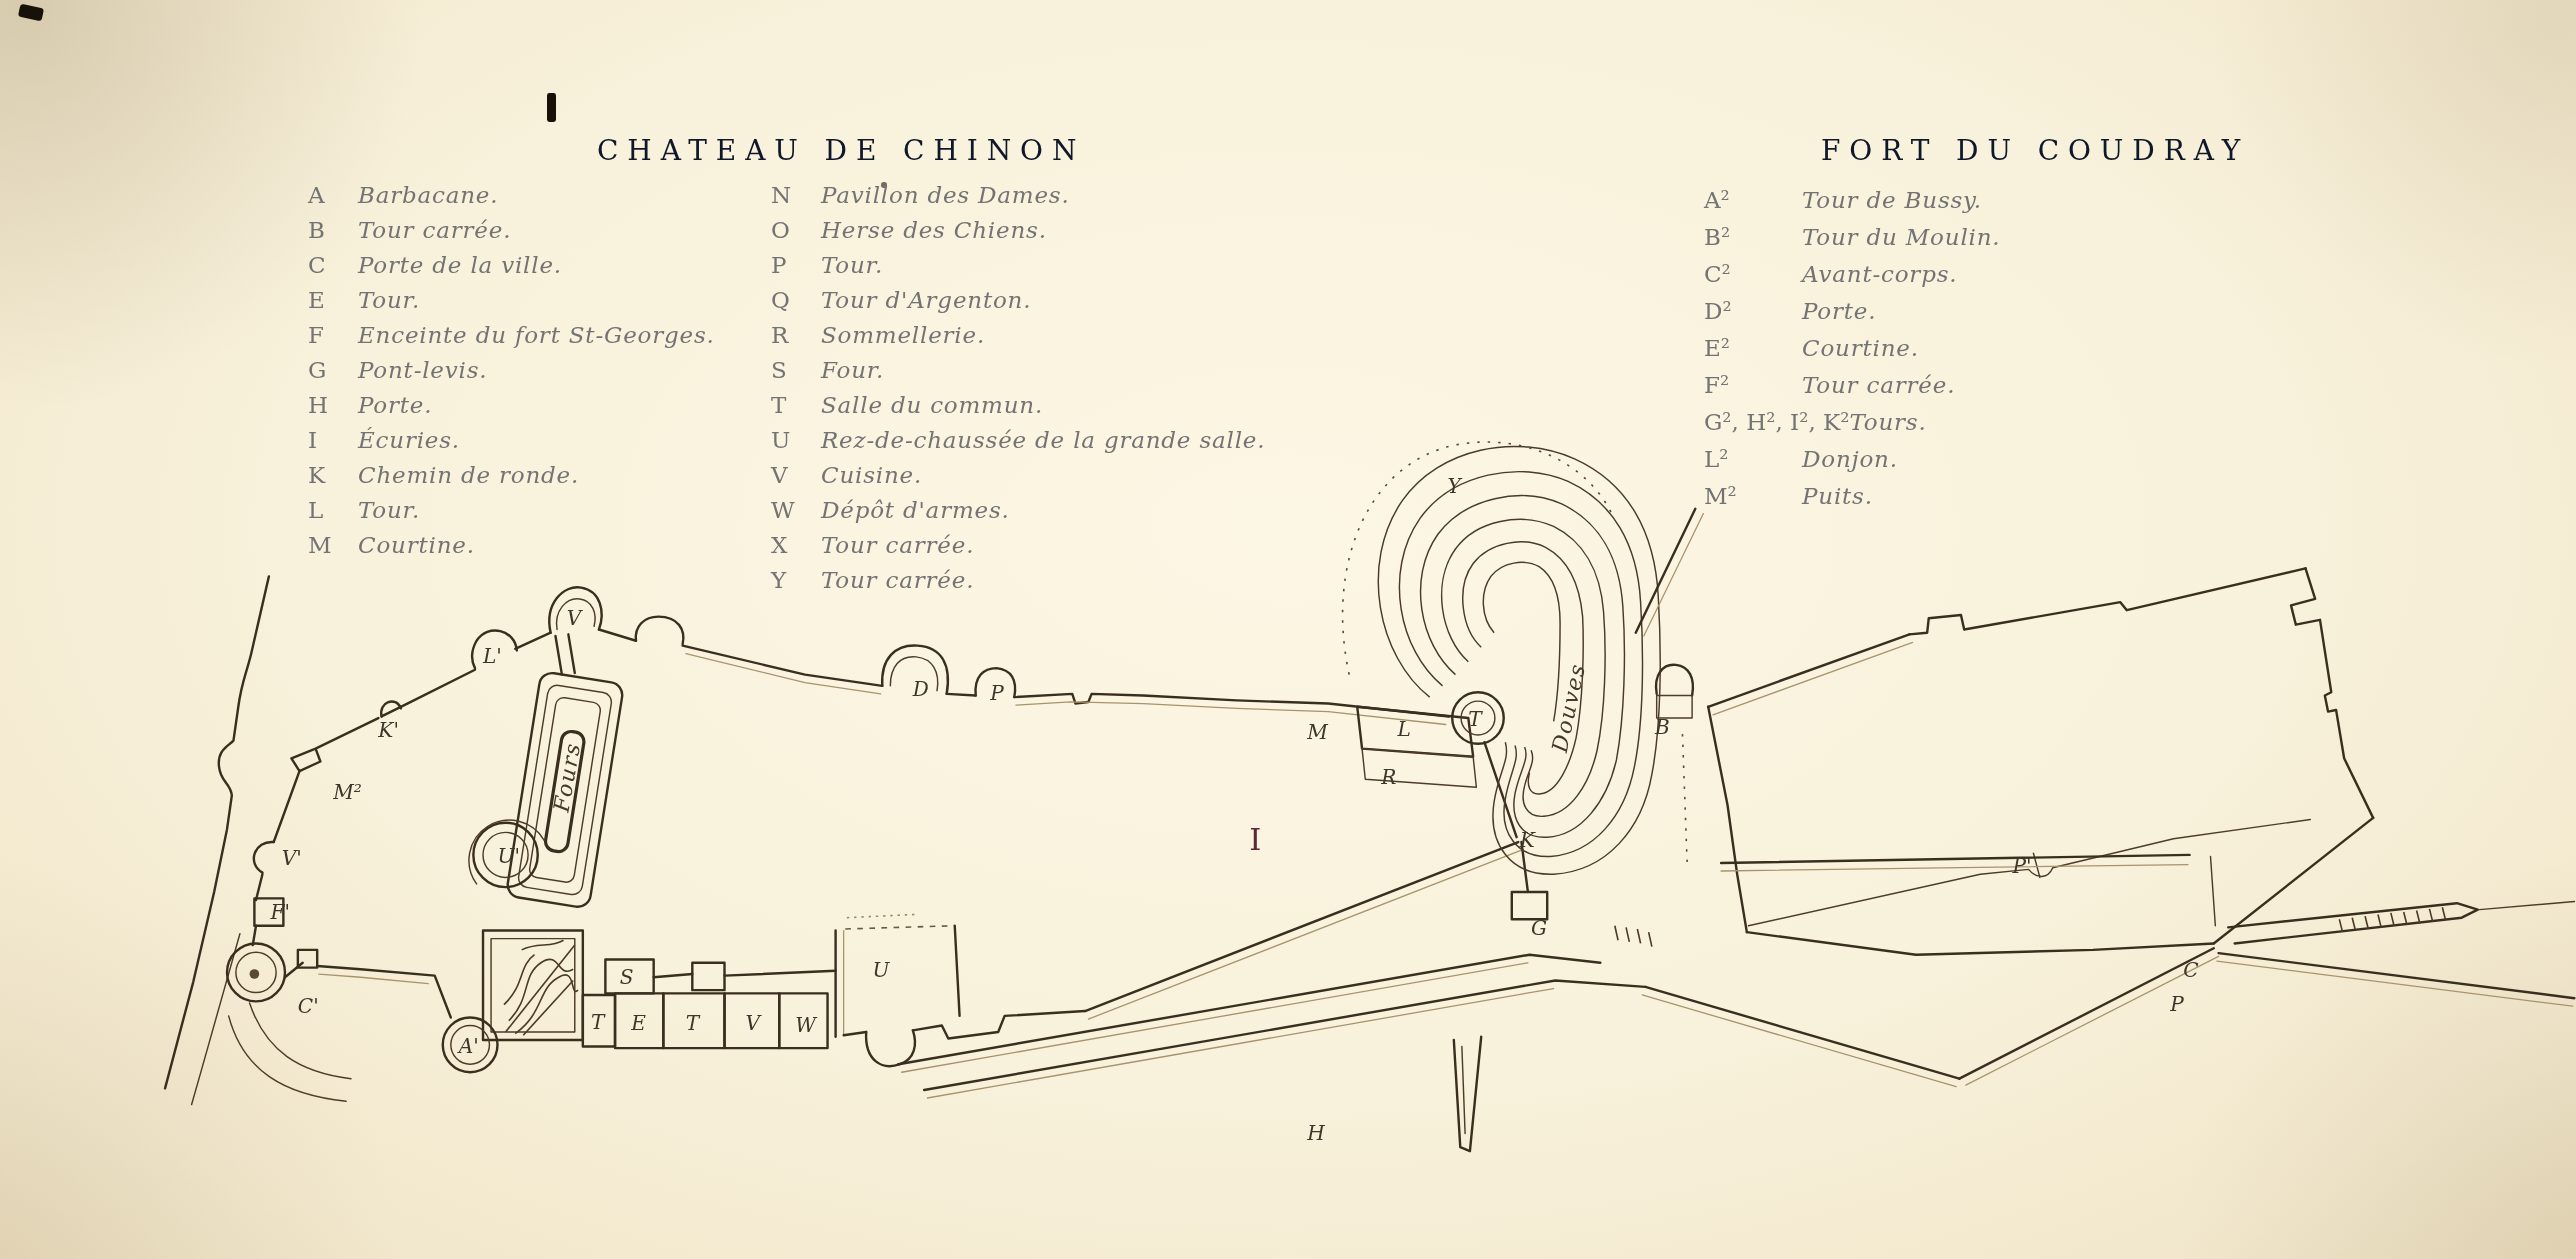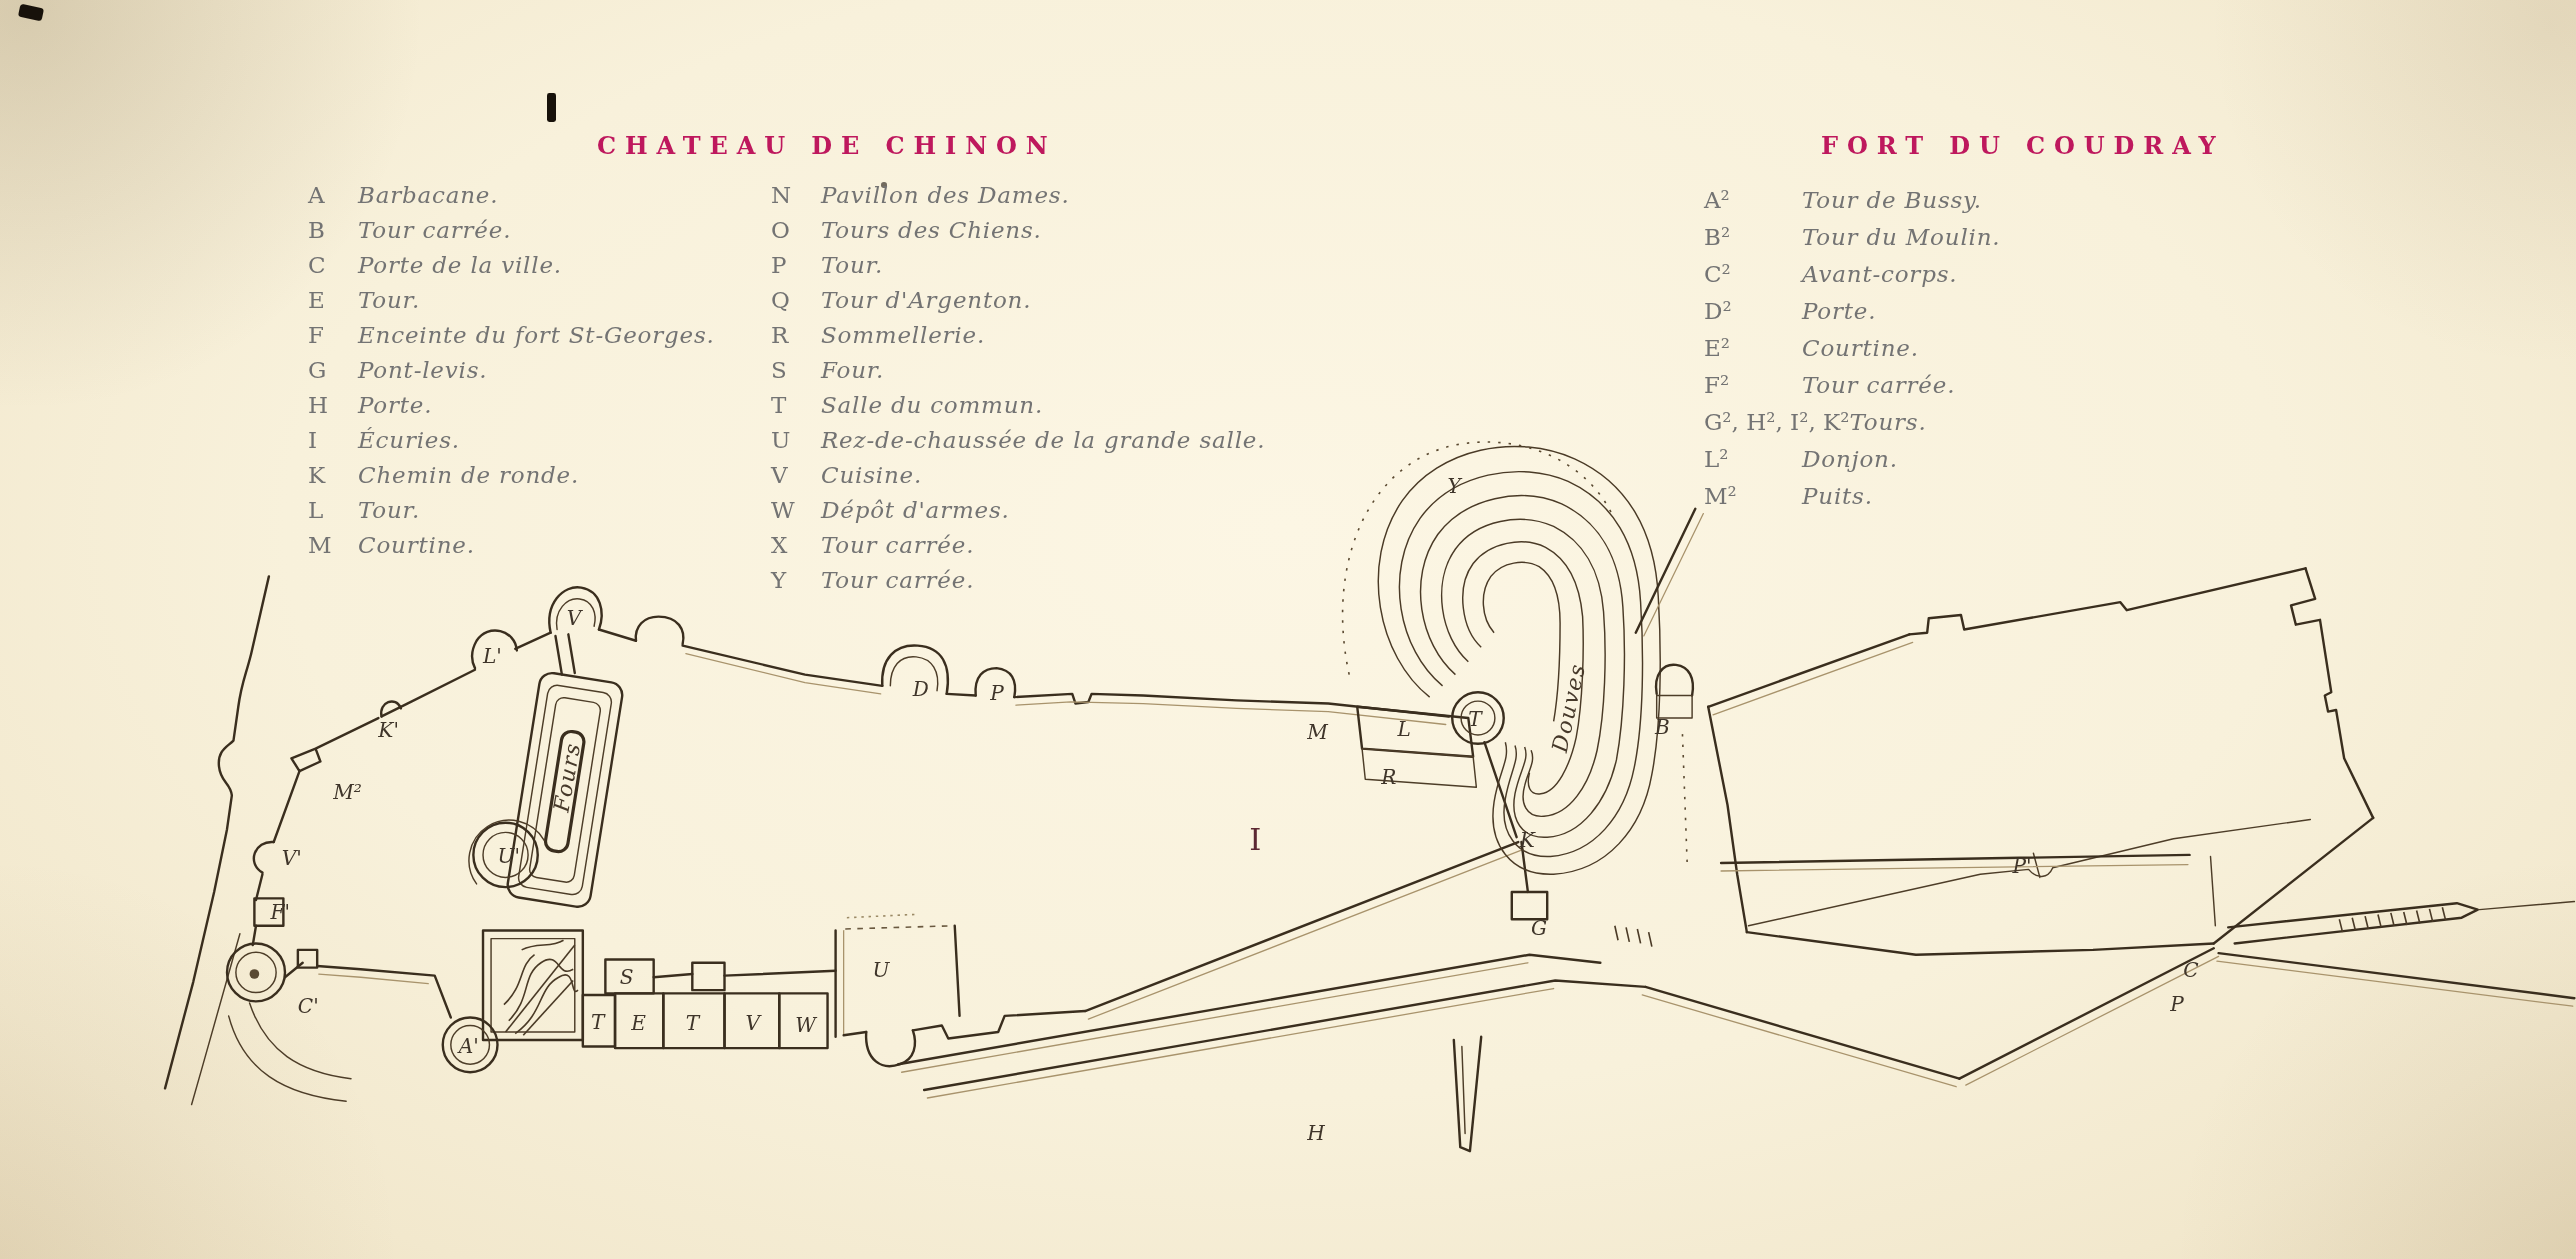--- a/index.html
+++ b/index.html
@@ -7,22 +7,22 @@
     font-family:"DejaVu Serif", serif;
     background:
       radial-gradient(circle at 1% 1%, rgba(110,90,55,.20), rgba(110,90,55,0) 14%),
       radial-gradient(circle at 99% 2%, rgba(120,95,60,.12), rgba(120,95,60,0) 12%),
       radial-gradient(circle at 0% 100%, rgba(120,95,60,.10), rgba(120,95,60,0) 14%),
       radial-gradient(circle at 100% 100%, rgba(120,95,60,.12), rgba(120,95,60,0) 14%),
       radial-gradient(ellipse at 50% 42%, #fcf6e4 0%, #f8f1db 55%, #f2e8cd 84%, #ecdfc0 100%);
   }
   #page{position:relative;width:2576px;height:1259px;}
   .title{
-    position:absolute;font-size:24px;letter-spacing:8.9px;color:#be185d;
-    white-space:nowrap;font-weight:bold;
+    position:absolute;font-size:28px;letter-spacing:8.9px;color:#0f172a;
+    white-space:nowrap;font-weight:normal;
   }
   .legend-col{position:absolute;color:#737373;}
   .leg-row{height:35px;white-space:nowrap;}
   .leg-row.tall{height:37px;}
   .leg-key{display:inline-block;min-width:50px;font-size:23px;font-style:normal;}
   .leg-key.wide{min-width:98px;}
   .leg-label{font-size:23px;font-style:italic;letter-spacing:0.8px;}
   #caption{
     position:absolute;left:910px;top:1113px;width:789px;text-align:center;
     font-size:24px;letter-spacing:7.2px;color:#373026;white-space:nowrap;
@@ -76,21 +76,21 @@
 
       <div class="leg-row"><span class="leg-key">L</span><span class="leg-label">Tour.</span></div>
 
       <div class="leg-row"><span class="leg-key">M</span><span class="leg-label">Courtine.</span></div>
     </div>
 
   <div class="legend-col" style="left:771px;top:182px;">
 
       <div class="leg-row"><span class="leg-key">N</span><span class="leg-label">Pavillon des Dames.</span></div>
 
-      <div class="leg-row"><span class="leg-key">O</span><span class="leg-label">Tours des Chiens.</span></div>
+      <div class="leg-row"><span class="leg-key">O</span><span class="leg-label">Herse des Chiens.</span></div>
 
       <div class="leg-row"><span class="leg-key">P</span><span class="leg-label">Tour.</span></div>
 
       <div class="leg-row"><span class="leg-key">Q</span><span class="leg-label">Tour d'Argenton.</span></div>
 
       <div class="leg-row"><span class="leg-key">R</span><span class="leg-label">Sommellerie.</span></div>
 
       <div class="leg-row"><span class="leg-key">S</span><span class="leg-label">Four.</span></div>
 
       <div class="leg-row"><span class="leg-key">T</span><span class="leg-label">Salle du commun.</span></div>

